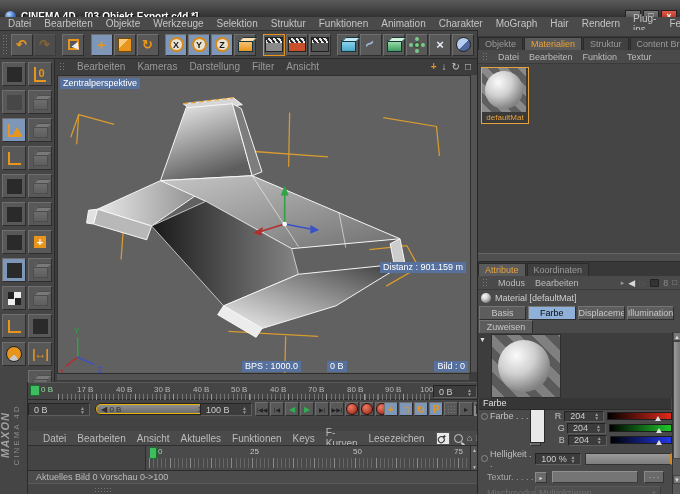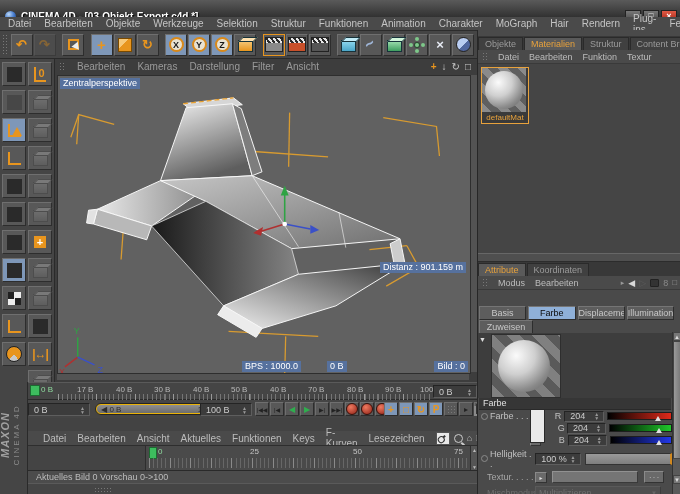--- a/index.html
+++ b/index.html
@@ -634,20 +634,24 @@
       <span>Bearbeiten</span>
       <span style="margin-left:auto;display:flex;gap:4px;align-items:center">
         <i style="font-style:normal;font-size:7px;color:#999">▸</i>
         <i style="font-style:normal;color:#d8d8d8">◀</i>
         <i style="font-style:normal;color:#5a5a5a">▷</i>
         <span style="width:7px;height:6px;background:#333;border:1px solid #222;border-radius:1px;position:relative"></span>
         <i style="font-style:normal;color:#8a8a8a">8</i>
         <i style="font-style:normal;color:#999;font-size:8px">□</i>
       </span>
     </div>
+    <div class="rp prow" style="left:0;top:261px;width:203px;height:14px;background:#4a4a4a">
+      <span class="sphere" style="position:static;width:10px;height:10px;margin:0 4px 0 3px"></span>
+      <span style="color:#d0d0d0">Material [defaultMat]</span>
+    </div>
     <div class="rp" style="left:1px;top:276px;width:197px;display:flex">
       <span class="secttab">Basis</span>
       <span class="secttab active">Farbe</span>
       <span class="secttab">Displacement</span>
       <span class="secttab">Illumination</span>
     </div>
     <div class="rp" style="left:1px;top:290px">
       <span class="secttab" style="display:inline-block;width:52px">Zuweisen</span>
     </div>
     <div class="rp prevrow" style="left:0;top:303px;width:194px;height:65px">

